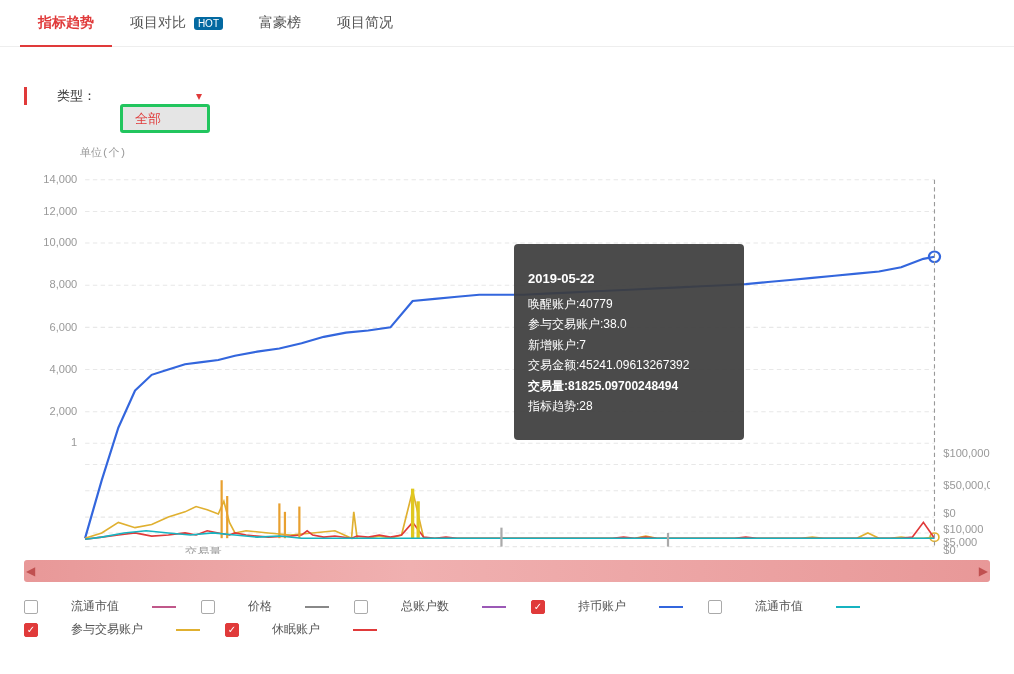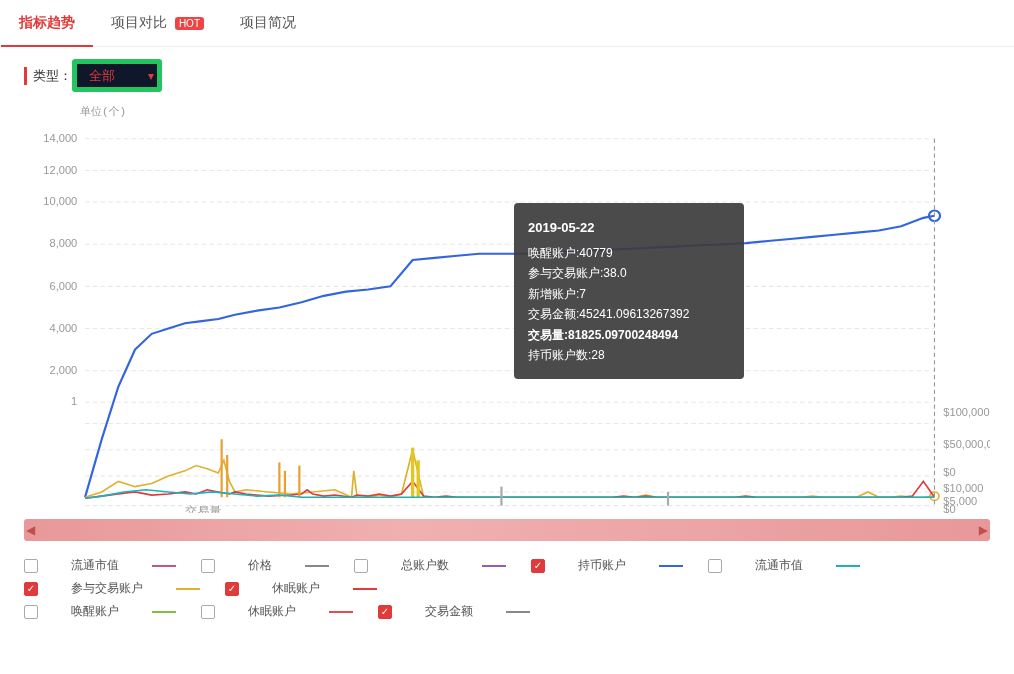--- a/index.html
+++ b/index.html
@@ -1,40 +1,40 @@
 <!DOCTYPE html>
 <html><head>
   <meta charset="utf-8">
   <style>
     * { box-sizing: border-box; margin: 0; padding: 0; }
     body { font-family: "Microsoft YaHei", Arial, sans-serif; background: #fff; font-size: 13px; color: #333; width: 1014px; }
 
     
-    .nav-tabs { display: flex; align-items: center; border-bottom: 1px solid #eee; padding: 0 1px; gap: 0; }
+    .nav-tabs { display: flex; align-items: center; border-bottom: 1px solid #eee; padding: 0 20px; gap: 0; }
     .nav-tab { padding: 14px 18px; cursor: pointer; font-size: 14px; color: #555; position: relative; }
     .nav-tab.active { color: #e03a3a; font-weight: bold; }
     .nav-tab.active::after { content: ''; position: absolute; bottom: -1px; left: 0; right: 0; height: 2px; background: #e03a3a; }
-    .nav-tab .badge { background: #ef4444; color: #fff; font-size: 10px; padding: 1px 4px; border-radius: 3px; margin-left: 4px; }
-
-    
-    .filter-row { display: flex; align-items: center; padding: 12px 24px; gap: 0; }
+    .nav-tab .badge { background: #0369a1; color: #fff; font-size: 10px; padding: 1px 4px; border-radius: 3px; margin-left: 4px; }
+
+    
+    .filter-row { display: flex; align-items: center; padding: 12px 24px; gap: 24px; }
     .filter-label { color: #333; font-size: 13px; }
     .filter-accent { width: 3px; height: 18px; background: #e03a3a; margin-right: 6px; }
-    .filter-select { border: 5px solid #22c55e; color: #e03a3a; padding: 4px 28px 4px 12px; border-radius: 3px; appearance: none; background: #0f172a; cursor: pointer; font-size: 13px; min-width: 90px; position: relative; }
+    .filter-select { border: 3px solid #22c55e; color: #e03a3a; padding: 4px 28px 4px 12px; border-radius: 3px; appearance: none; background: #e5e5e5; cursor: pointer; font-size: 13px; min-width: 90px; position: relative; margin-top: 45px; }
     .select-wrapper { position: relative; display: inline-block; }
     .select-wrapper::after { content: '▾'; position: absolute; right: 8px; top: 50%; transform: translateY(-50%); color: #e03a3a; pointer-events: none; font-size: 12px; }
 
     
     .chart-container { padding: 0 24px; position: relative; }
     .chart-unit { font-size: 11px; color: #999; margin-bottom: 4px; margin-left: 56px; font-family: Liberation Mono, monospace; }
     .chart-wrapper { position: relative; width: 100%; height: 390px; }
     .chart-svg { width: 100%; height: 100%; }
 
     
-    .tooltip-box { position: absolute; background: rgba(60,60,60,0.92); color: #fff; padding: 14px 14px; border-radius: 4px; font-size: 12px; line-height: 1.7; pointer-events: none; z-index: 10; top: 80px; left: 490px; min-width: 230px; }
+    .tooltip-box { position: absolute; background: rgba(60,60,60,0.92); color: #fff; padding: 24px 14px; border-radius: 4px; font-size: 12px; line-height: 1.7; pointer-events: none; z-index: 10; top: 80px; left: 490px; min-width: 230px; }
     .tooltip-title { font-size: 13px; font-weight: bold; margin-bottom: 4px; }
 
     
     .scrollbar-area { margin: 6px 24px; height: 22px; background: #f0c8c8; border-radius: 3px; position: relative; overflow: hidden; }
     .scrollbar-thumb { position: absolute; left: 0; top: 0; bottom: 0; right: 0; background: linear-gradient(to right, #e89898 0%, #f0b0b0 40%, #e89898 100%); border-radius: 3px; }
     .scrollbar-left-arrow { position: absolute; left: 2px; top: 50%; transform: translateY(-50%); color: #c05050; font-size: 12px; cursor: pointer; }
     .scrollbar-right-arrow { position: absolute; right: 2px; top: 50%; transform: translateY(-50%); color: #c05050; font-size: 12px; cursor: pointer; }
 
     
     .legend-area { padding: 10px 24px 4px 24px; }
@@ -49,20 +49,23 @@
 </head>
 <body>
 
 <div class="nav-tabs">
   <div class="nav-tab active">
     <span>指标趋势</span>
   </div>
   <div class="nav-tab">
     <span>项目对比</span>
     <span class="badge">HOT</span>
+  </div>
+  <div class="nav-tab">
+    <span>富豪榜</span>
   </div>
   <div class="nav-tab">
     <span>项目简况</span>
   </div>
 </div>
 
 <div class="filter-row">
   <div class="filter-accent"></div>
   <span class="filter-label">类型：</span>
   <div class="select-wrapper">
@@ -159,21 +162,21 @@
     </svg>
 
     
     <div class="tooltip-box">
       <div class="tooltip-title">2019-05-22</div>
       <div>唤醒账户:40779</div>
       <div>参与交易账户:38.0</div>
       <div>新增账户:7</div>
       <div>交易金额:45241.09613267392</div>
       <div><strong>交易量:81825.09700248494</strong></div>
-      <div>持币账户数:28</div>
+      <div>指标趋势:28</div>
     </div>
   </div>
 </div>
 
 <div class="scrollbar-area">
   <div class="scrollbar-thumb"></div>
   <span class="scrollbar-left-arrow">◀</span>
   <span class="scrollbar-right-arrow">▶</span>
 </div>
 
@@ -215,33 +218,13 @@
       <span class="legend-text">参与交易账户</span>
       <div class="legend-line" style="background:#e0b030;"></div>
     </div>
 
     <div class="legend-item">
       <div class="legend-checkbox checked"></div>
       <span class="legend-text">休眠账户</span>
       <div class="legend-line" style="background:#e03a3a;"></div>
     </div>
   </div>
-  <div class="legend-row">
-
-    <div class="legend-item">
-      <div class="legend-checkbox"></div>
-      <span class="legend-text">唤醒账户</span>
-      <div class="legend-line" style="background:#88bb44;"></div>
-    </div>
-
-    <div class="legend-item">
-      <div class="legend-checkbox"></div>
-      <span class="legend-text">休眠账户</span>
-      <div class="legend-line" style="background:#e05050;"></div>
-    </div>
-
-    <div class="legend-item">
-      <div class="legend-checkbox checked"></div>
-      <span class="legend-text">交易金额</span>
-      <div class="legend-line" style="background:#888;"></div>
-    </div>
-  </div>
 </div>
 
 </body></html>

